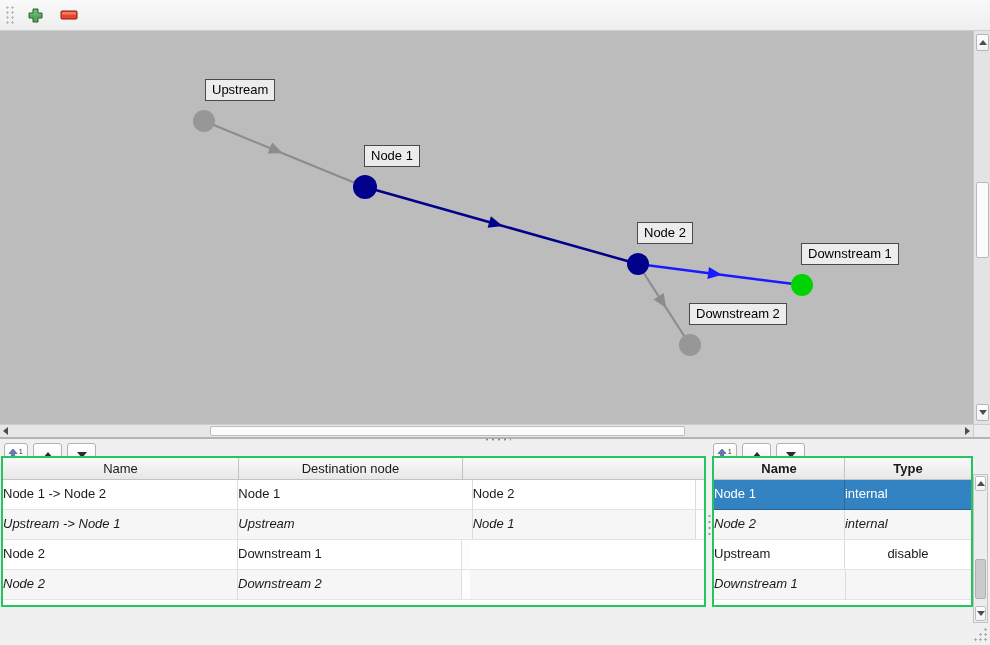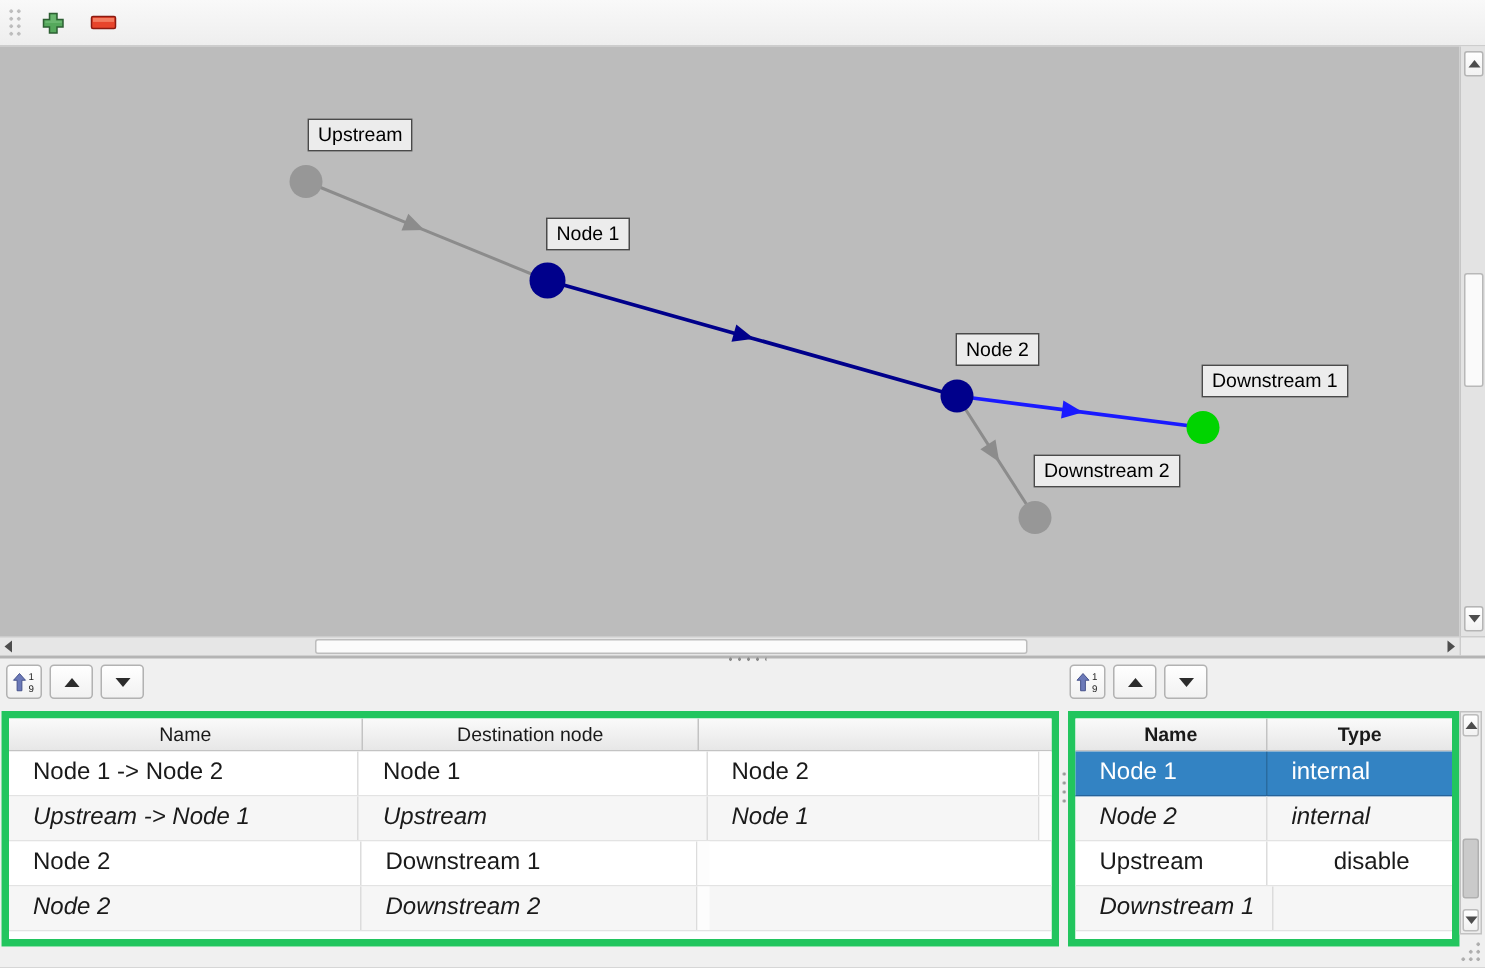--- a/index.html
+++ b/index.html
@@ -57,32 +57,32 @@
   .mini-toolbar.left { left:4px; }
   .mini-toolbar.right { left:713px; }
   .mini-btn { height:23px; background:linear-gradient(#ffffff,#f1f1f1);
     border:1px solid #b2b2b2; border-radius:3px; display:flex; align-items:center; justify-content:center; cursor:pointer; }
   .mini-btn.sort { width:24px; }
   .mini-btn.move { width:29px; }
   .btri-up   { border-left:5px solid transparent; border-right:5px solid transparent; border-bottom:6px solid #2b2b2b; }
   .btri-down { border-left:5px solid transparent; border-right:5px solid transparent; border-top:6px solid #2b2b2b; }
 
   
-  .dtable { position:absolute; top:474px; background:#ffffff; border:5px solid #22c55e; }
+  .dtable { position:absolute; top:456px; background:#ffffff; border:2px solid #22c55e; }
   .dtable.edges { left:1px; width:705px; }
   .dtable.nodes { left:712px; width:261px; }
   .t-head { display:flex; height:22px; background:linear-gradient(#fafafa,#e7e7e7); border-bottom:1px solid #c3c3c3; }
   .hcell { border-right:1px solid #c3c3c3; display:flex; align-items:center; justify-content:center;
     font-size:13px; overflow:hidden; white-space:nowrap; }
   .hcell.last { border-right:none; }
   .dtable.nodes .hcell { font-weight:bold; }
   .hgutter { width:8px; }
   .t-row { display:flex; height:30px; border-bottom:1px solid #e3e3e3; background:#ffffff; }
   .t-row.alt { background:#f6f6f6;font-style:italic; }
-  .t-cell { border-right:1px solid #dcdcdc; padding-left:16px; line-height:28px; font-size:16px;
+  .t-cell { border-right:1px solid #dcdcdc; padding-left:0; line-height:28px; font-size:13px;
     overflow:hidden; white-space:nowrap; }
   .t-cell.last { border-right:none; }
   .t-gutter { width:8px; background:#fdfdfd; }
   .t-row.selected { background:#3383c3 !important; color:#ffffff; border-bottom:1px solid #26639a; }
   .t-row.selected .t-cell { border-right-color:rgba(0,0,0,0.18); }
   .t-filler { height:5px; background:#ffffff; }
 
   
   .n-scrollbar { position:absolute; top:474px; left:973px; width:15px; height:149px;
     background:#ededed; border:1px solid #c2c2c2; }

